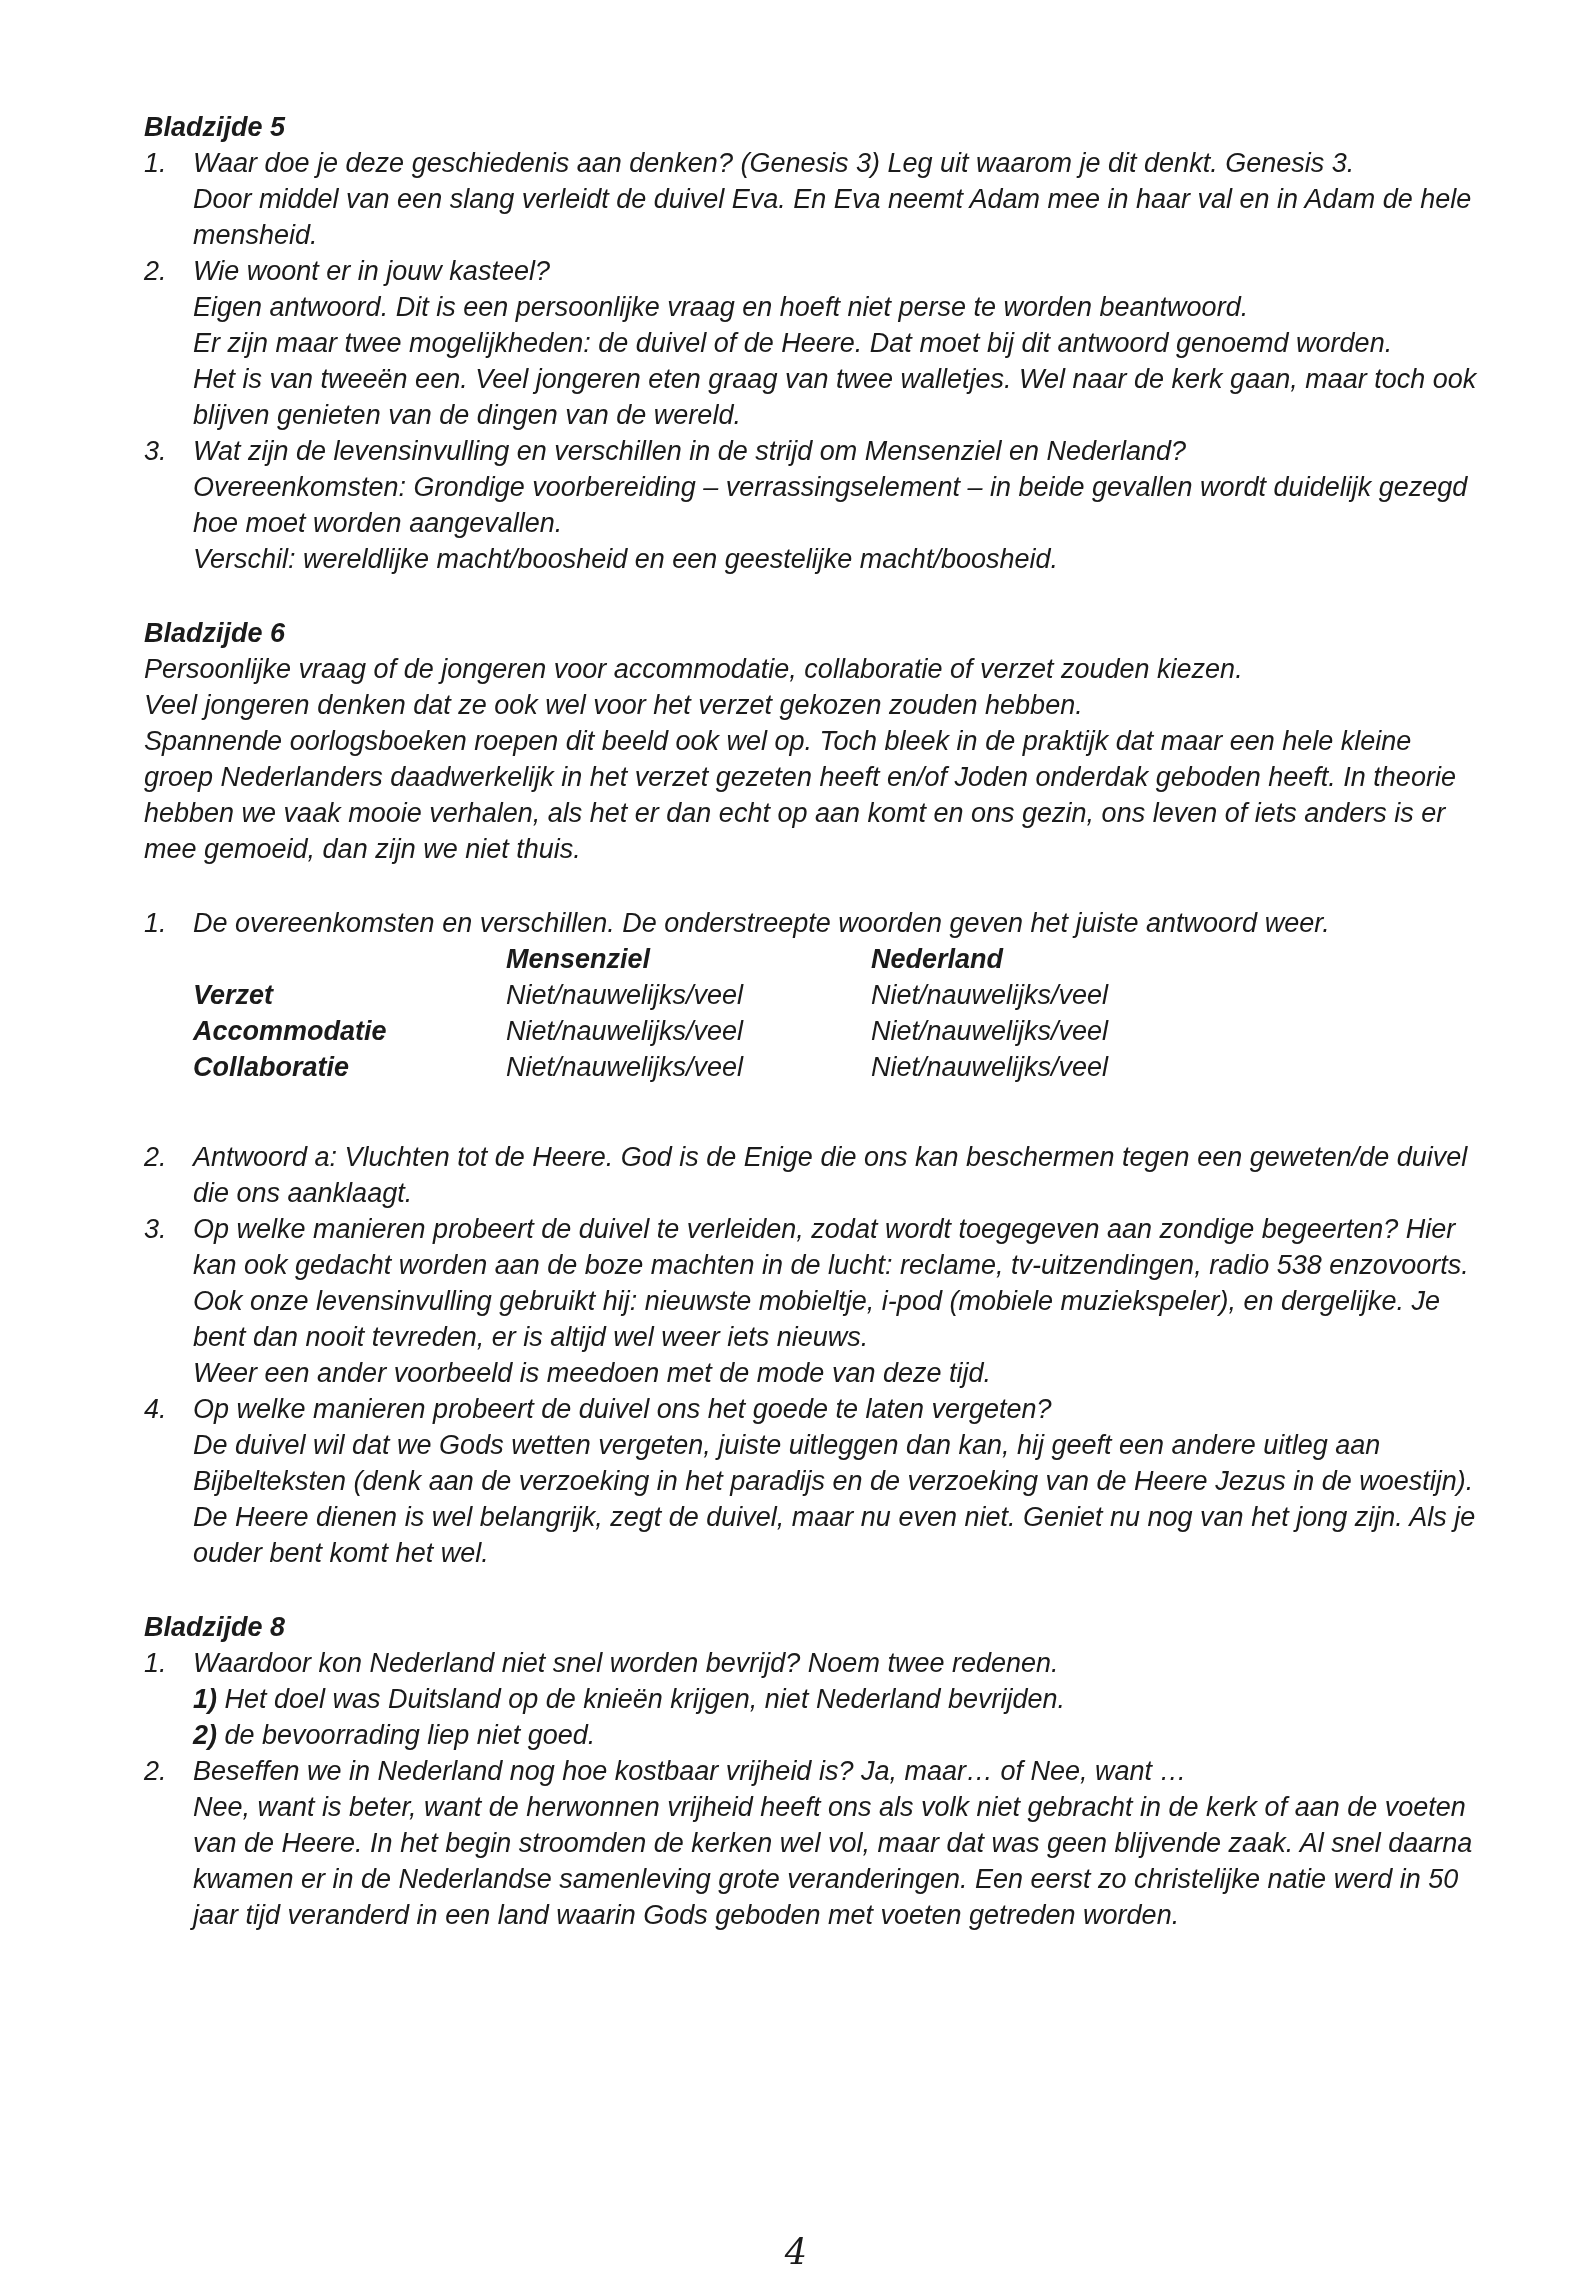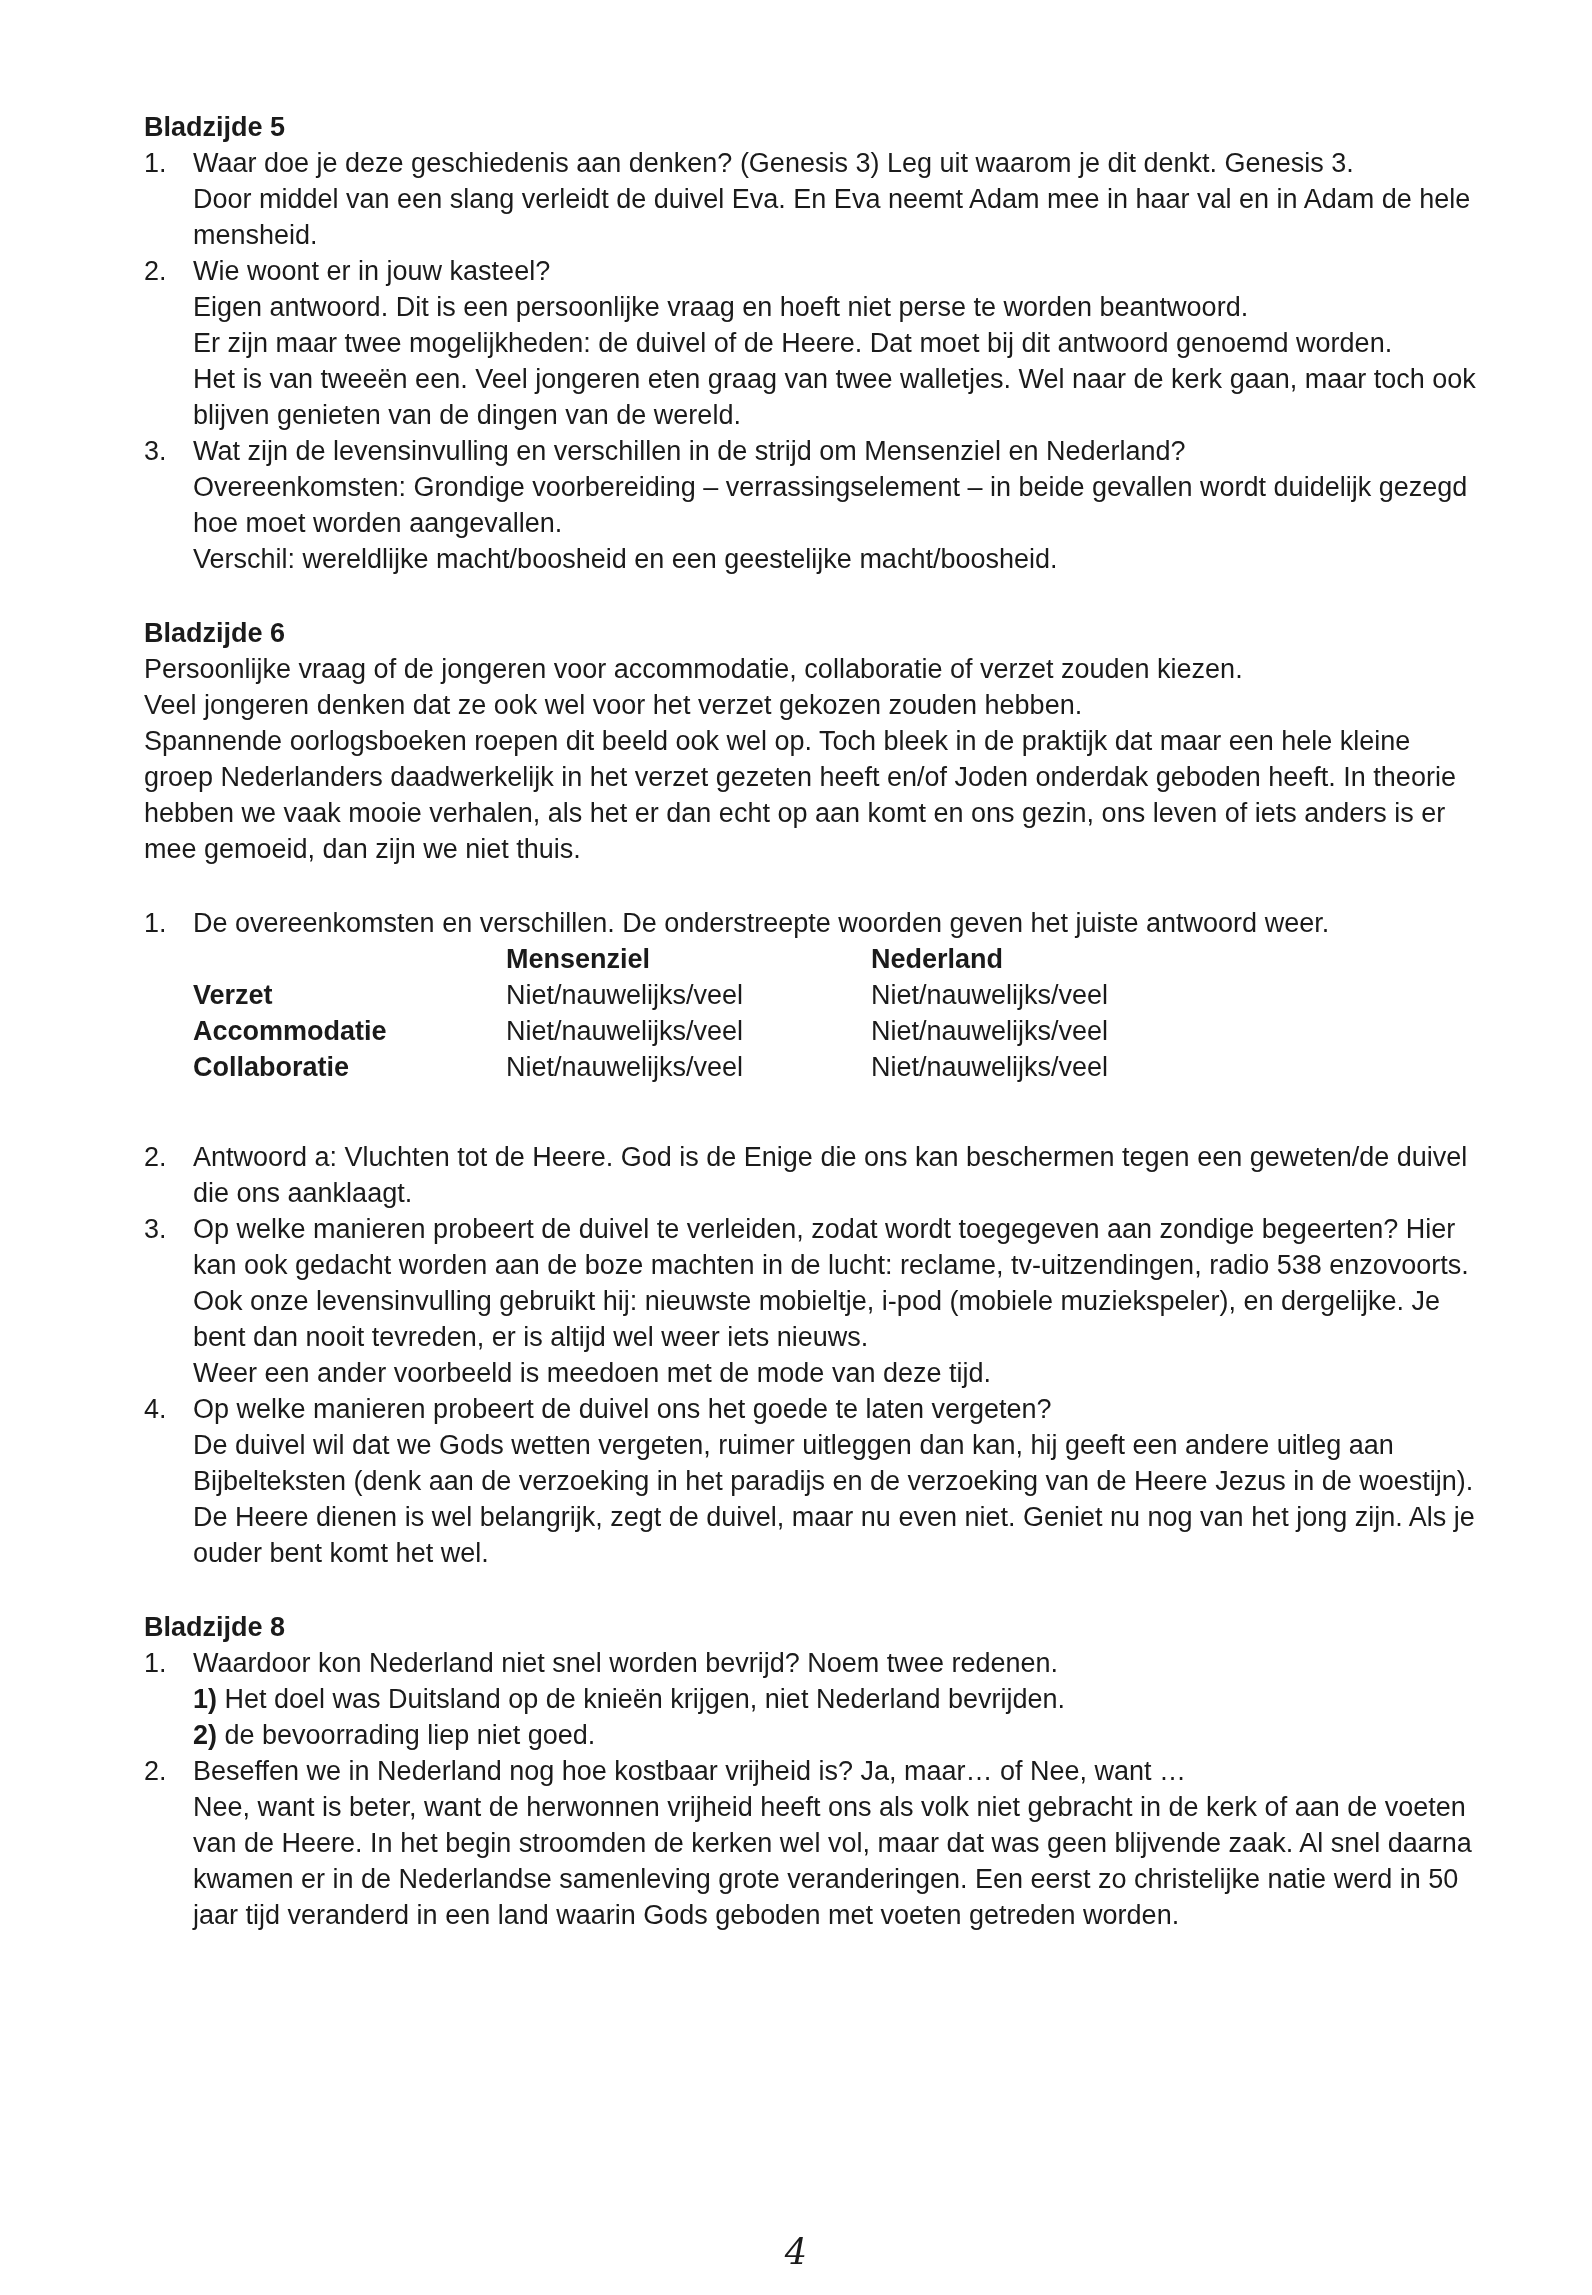--- a/index.html
+++ b/index.html
@@ -12,20 +12,21 @@
     font-size: 27px;
     line-height: 36px;
     color: #1b1b1b;
     overflow: hidden;
   }
   .page {
     position: absolute;
     top: 109px;
     left: 144px;
     width: 1336px;
+    font-style: italic;
   }
   .section { margin-top: 38px; }
   .section:first-child { margin-top: 0; }
   .heading { font-weight: bold; }
   .item { display: flex; }
   .item.gap-top { margin-top: 54px; }
   .num { flex: 0 0 49px; }
   .content { flex: 1; min-width: 0; }
   .para { margin: 0; }
   .bold { font-weight: bold; }
@@ -133,21 +134,21 @@
       <div class="content">
         <p class="para">Op welke manieren probeert de duivel te verleiden, zodat wordt toegegeven aan zondige begeerten? Hier kan ook gedacht worden aan de boze machten in de lucht: reclame, tv-uitzendingen, radio 538 enzovoorts. Ook onze levensinvulling gebruikt hij: nieuwste mobieltje, i-pod (mobiele muziekspeler), en dergelijke. Je bent dan nooit tevreden, er is altijd wel weer iets nieuws.</p>
         <p class="para">Weer een ander voorbeeld is meedoen met de mode van deze tijd.</p>
       </div>
     </div>
 
     <div class="item">
       <span class="num">4.</span>
       <div class="content">
         <p class="para">Op welke manieren probeert de duivel ons het goede te laten vergeten?</p>
-        <p class="para">De duivel wil dat we Gods wetten vergeten, ruimer uitleggen dan kan, hij geeft een andere uitleg aan Bijbelteksten (denk aan de verzoeking in het paradijs en de verzoeking van de Heere Jezus in de woestijn).</p>
+        <p class="para">De duivel wil dat we Gods wetten vergeten, juiste uitleggen dan kan, hij geeft een andere uitleg aan Bijbelteksten (denk aan de verzoeking in het paradijs en de verzoeking van de Heere Jezus in de woestijn).</p>
         <p class="para">De Heere dienen is wel belangrijk, zegt de duivel, maar nu even niet. Geniet nu nog van het jong zijn. Als je ouder bent komt het wel.</p>
       </div>
     </div>
   </div>
 
   <div class="section">
     <div class="heading">Bladzijde 8</div>
 
     <div class="item">
       <span class="num">1.</span>

